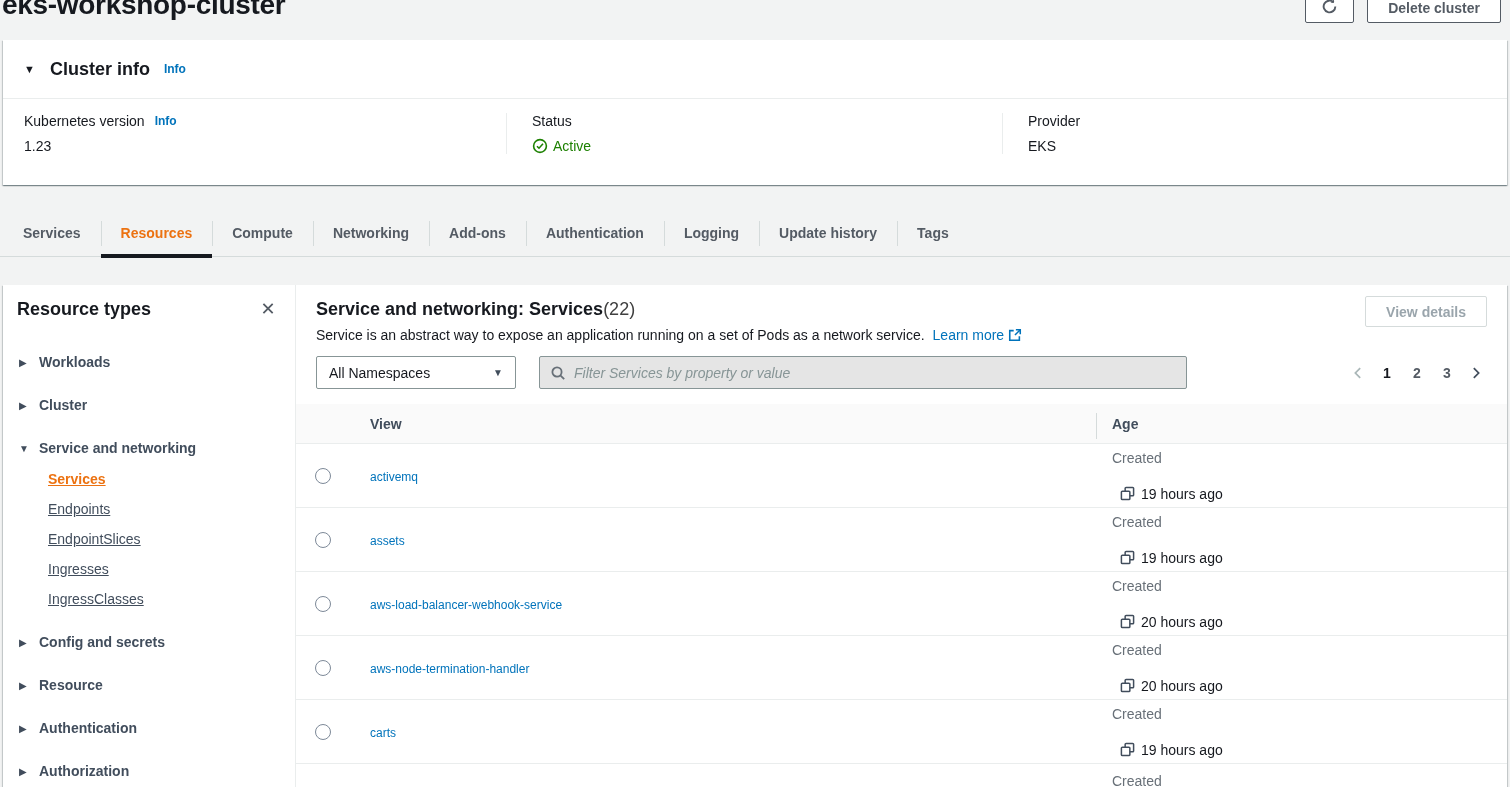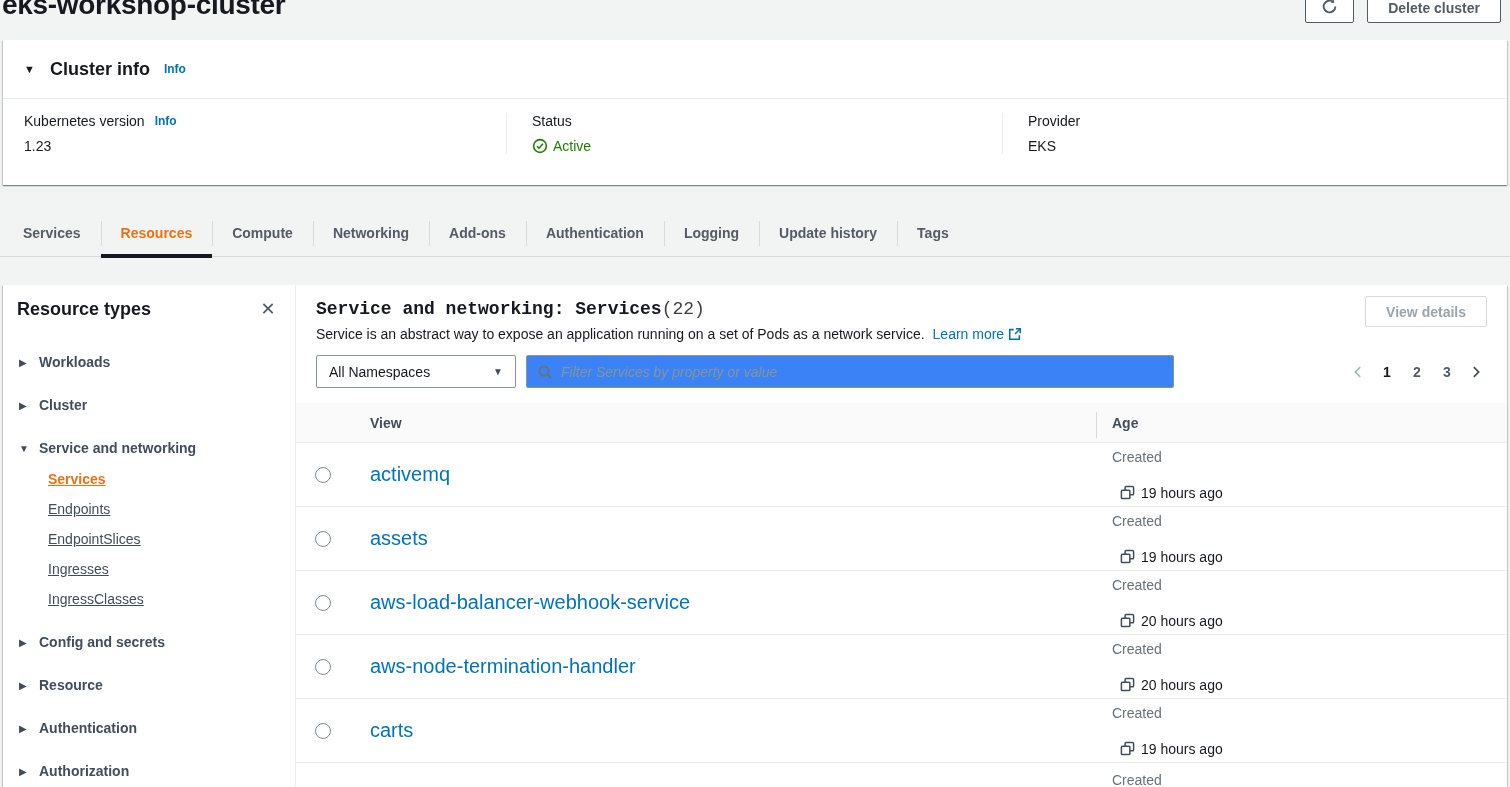--- a/index.html
+++ b/index.html
@@ -77,36 +77,36 @@
   .nav { position:absolute; top:62px; left:12px; right:8px; }
   .nav-group { height:30px; display:flex; align-items:center; margin-bottom:13px; cursor:pointer; }
   .nav-group .expander { width:24px; font-size:10px; color:#414d5c; padding-left:4px; }
   .nav-group .nav-group-label { font-size:14px; font-weight:700; color:#414d5c; }
   .nav-sub { margin-bottom:13px; }
   .nav-sub-item { height:30px; display:flex; align-items:center; padding-left:33px; font-size:14px; color:#414d5c; cursor:pointer;text-decoration:underline; }
   .nav-sub-item.active { color:#ec7211; font-weight:700; }
 
   
   .main { flex:1; position:relative; padding:0 20px; min-width:0; }
-  .main-title-row { padding-top:14px; display:flex; align-items:baseline;font-family:Liberation Mono, monospace; }
+  .main-title-row { padding-top:14px; display:flex; align-items:baseline; }
   .main-title { font-size:18px; font-weight:700; }
   .main-count { font-size:18px; font-weight:400; color:#404040; margin-left:0; }
   .view-details { position:absolute; top:11px; right:20px; padding:0 20px; }
   .main-desc { margin-top:7px; font-size:14px; color:#16191f; display:flex; align-items:center; }
   .learn-more { color:#0073bb; text-decoration:none; font-weight:400; margin-left:8px; display:inline-flex; align-items:center; gap:4px; cursor:pointer; }
 
-  .filter-row { margin-top:13px; display:flex; align-items:center; }
+  .filter-row { margin-top:13px; display:flex; align-items:center;gap:13px; }
   .ns-select {
     width:200px; height:33px; background:#fff; border:1px solid #879596; border-radius:2px;
     display:flex; align-items:center; padding:0 12px; cursor:pointer;
   }
   .ns-select-label { font-size:14px; color:#16191f; }
   .ns-select .caret { margin-left:auto; font-size:10px; color:#414d5c; }
   .search-box {
-    margin-left:10px; width:648px; height:33px; background:#3b82f6; border:1px solid #879596; border-radius:2px;
+    margin-left:10px; width:648px; height:33px; background:#e5e5e5; border:1px solid #879596; border-radius:2px;
     display:flex; align-items:center; padding:0 10px;
   }
   .search-box input {
     border:none; outline:none; flex:1; font-size:14px; margin-left:8px;
     font-family:"Liberation Sans", sans-serif; color:#16191f; background:transparent;
   }
   .search-box input::placeholder { font-style:italic; color:#879596; }
   .pagination { margin-left:auto; display:flex; align-items:center; gap:6px; }
   .page-btn {
     min-width:24px; height:24px; display:flex; align-items:center; justify-content:center;
@@ -124,21 +124,21 @@
   .col-sel { width:54px; flex-shrink:0; display:flex; justify-content:center; }
   .col-name { flex:1; padding-left:20px; min-width:0; }
   .col-age { width:411px; flex-shrink:0; padding-left:16px; position:relative; }
   .thead .col-age::before {
     content:""; position:absolute; left:0; top:-3px; height:26px; width:1px; background:#d5dbdb;
   }
   .trow { height:64px; display:flex; align-items:center; border-bottom:1px solid #eaeded; }
   .radio {
     width:16px; height:16px; border:1px solid #7d8998; border-radius:50%; background:#fff; cursor:pointer;
   }
-  .svc-link { color:#0073bb; text-decoration:none; font-size:20px; cursor:pointer; }
+  .svc-link { color:#0073bb; text-decoration:none; font-size:12px; cursor:pointer; }
   .age-cell { display:flex; flex-direction:column; justify-content:center; gap:20px; }
   .age-created { color:#687078; font-size:14px; }
   .age-value { display:flex; align-items:center; gap:6px; font-size:14px; color:#16191f;padding-left:8px; }
   .copy-icon { display:flex; cursor:pointer; }
   .trow-partial { height:40px; display:flex; align-items:flex-start; padding-top:9px; }
 </style>
 </head>
 <body>
 
 <h1 class="page-title">eks-workshop-cluster</h1>

